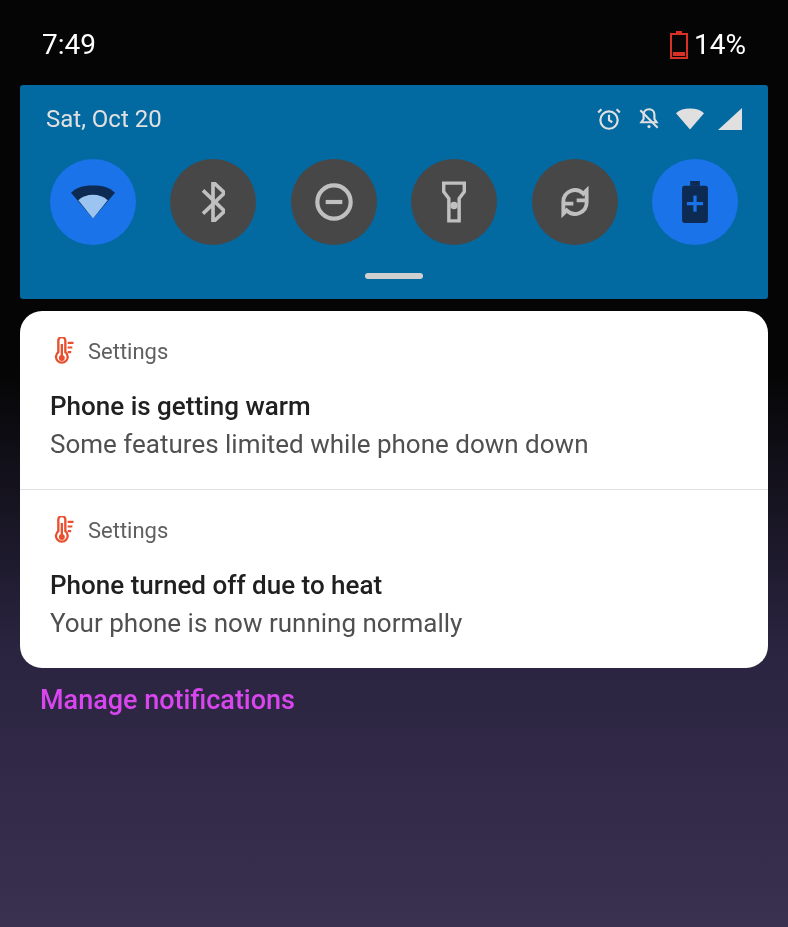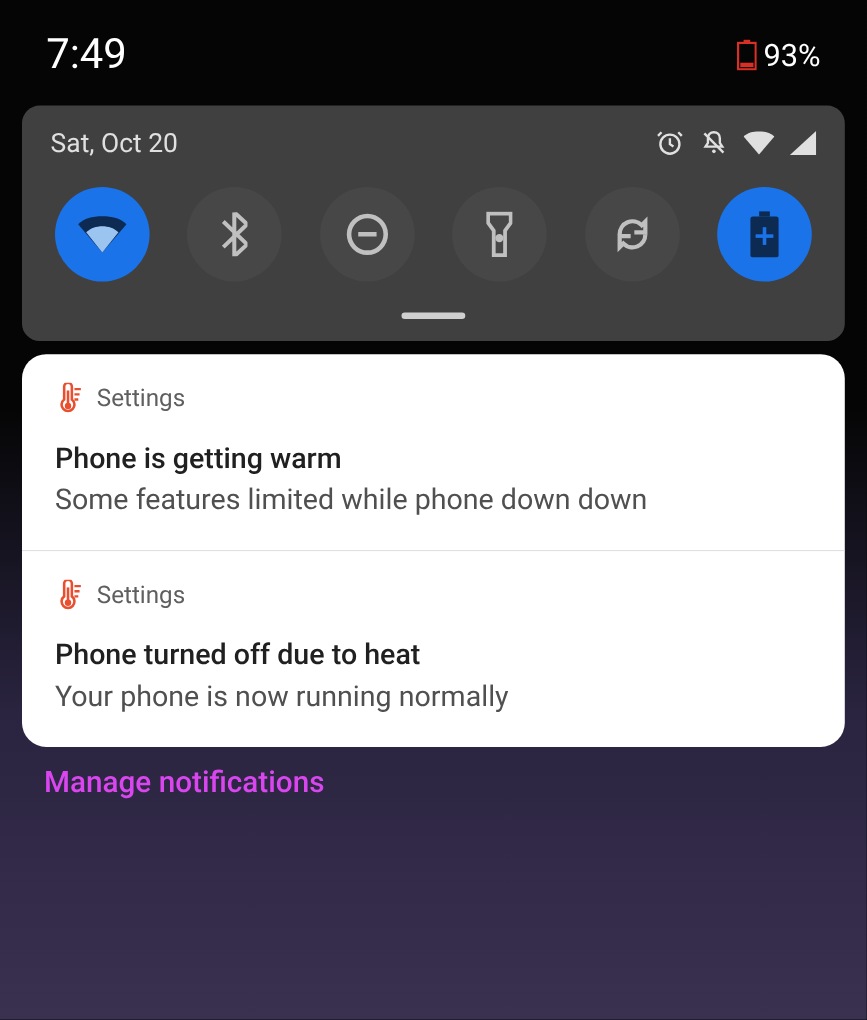--- a/index.html
+++ b/index.html
@@ -27,36 +27,36 @@
     .status-bar {
       position: relative;
       z-index: 2;
       display: flex;
       justify-content: space-between;
       align-items: center;
       padding: 28px 42px 10px 42px;
       color: #fff;
     }
     .status-time {
-      font-size: 38px;
+      font-size: 28px;
       font-weight: 400;
     }
     .status-battery {
       display: flex;
       align-items: center;
       gap: 6px;
       font-size: 28px;
       font-weight: 400;
     }
     .qs-panel {
       position: relative;
       z-index: 2;
       margin: 14px 20px 0 20px;
-      background: #404040;
-      border-radius: 16px;
+      background: #0369a1;
+      border-radius: 3px;
       padding: 20px 26px 18px 26px;
     }
     .qs-header {
       display: flex;
       justify-content: space-between;
       align-items: center;
       color: #e0e0e0;
       margin-bottom: 26px;
     }
     .qs-date {
@@ -160,21 +160,21 @@
 <div class="blurred-bg"></div>
 
 <div class="status-bar">
   <div class="status-time">7:49</div>
   <div class="status-battery">
     <svg width="18" height="28" viewBox="0 0 18 28">
       <rect x="6" y="0" width="6" height="3" fill="#d93025"></rect>
       <rect x="1" y="3" width="16" height="24" fill="none" stroke="#d93025" stroke-width="2"></rect>
       <rect x="3" y="21" width="12" height="4" fill="#d93025"></rect>
     </svg>
-    <span>93%</span>
+    <span>14%</span>
   </div>
 </div>
 
 <div class="qs-panel">
   <div class="qs-header">
     <div class="qs-date">Sat, Oct 20</div>
     <div class="qs-header-icons">
       <svg width="26" height="26" viewBox="0 0 24 24" fill="#e0e0e0">
         <circle cx="12" cy="13" r="8" fill="none" stroke="#e0e0e0" stroke-width="2"></circle>
         <path d="M12 8v5l3 2" stroke="#e0e0e0" stroke-width="2" fill="none"></path>

